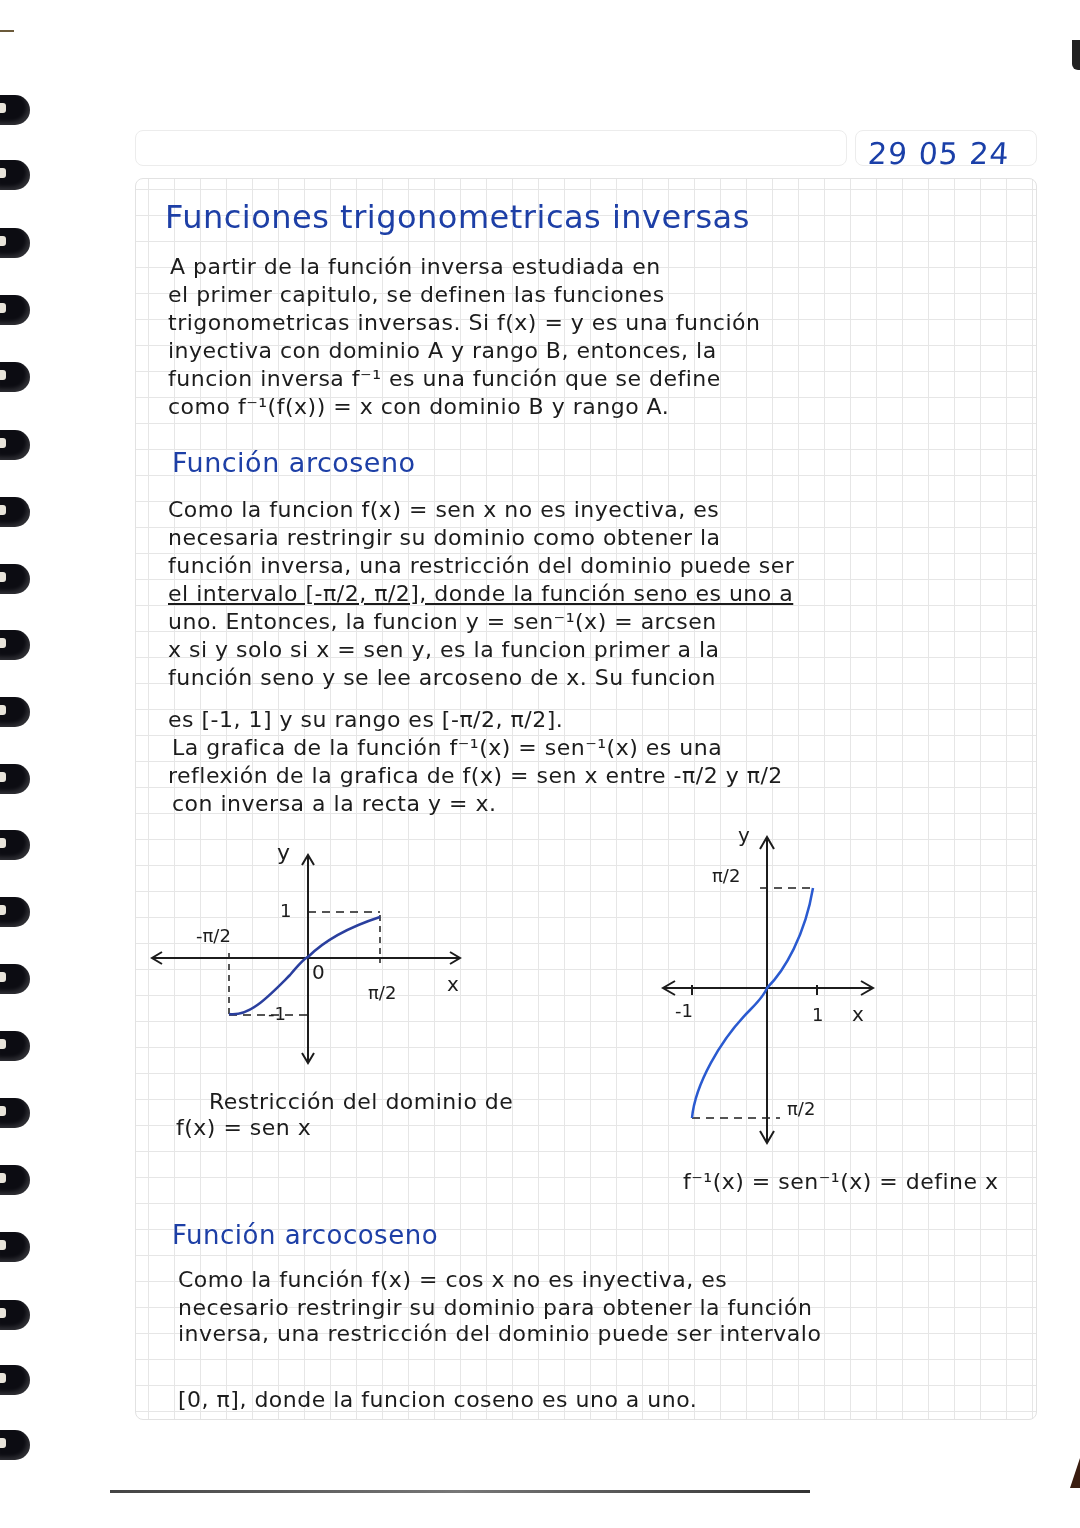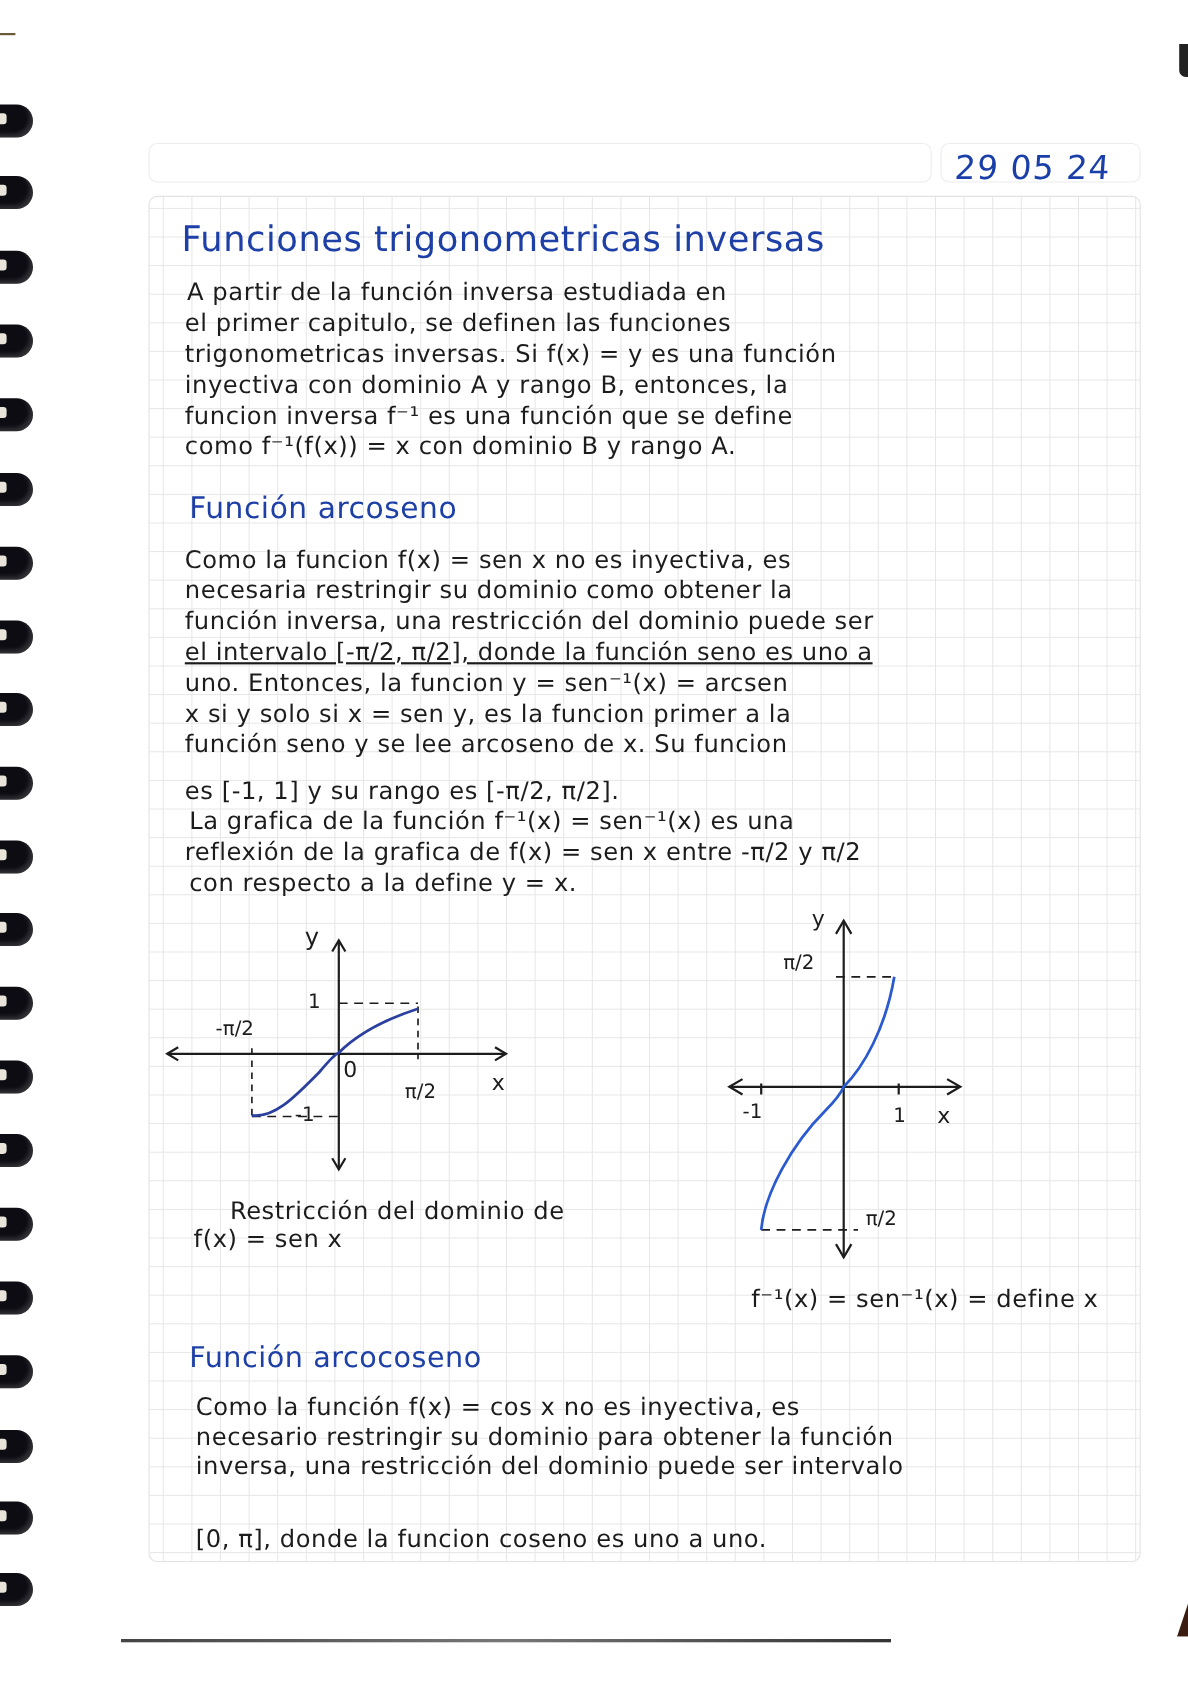--- a/index.html
+++ b/index.html
@@ -122,21 +122,21 @@
   <div class="hw p" style="left:168px; top:584px;text-decoration:underline;">el intervalo [-π/2, π/2], donde la función seno es uno a</div>
   <div class="hw p" style="left:168px; top:612px;">uno. Entonces, la funcion y = sen⁻¹(x) = arcsen</div>
   <div class="hw p" style="left:168px; top:640px;">x si y solo si x = sen y, es la funcion primer a la</div>
   <div class="hw p" style="left:168px; top:668px;">función seno y se lee arcoseno de x. Su funcion</div>
   <div class="hw p" style="left:168px; top:696px;margin-top:14px;">es [-1, 1] y su rango es [-π/2, π/2].</div>
 </div>
 
 <div>
   <div class="hw p" style="left:172px; top:738px;">La grafica de la función f⁻¹(x) = sen⁻¹(x) es una</div>
   <div class="hw p" style="left:168px; top:766px;">reflexión de la grafica de f(x) = sen x entre -π/2 y π/2</div>
-  <div class="hw p" style="left:172px; top:794px;">con respecto a la define y = x.</div>
+  <div class="hw p" style="left:172px; top:794px;">con inversa a la recta y = x.</div>
 </div>
 
 <div>
   <svg width="340" height="230" style="left:140px; top:835px;">
 
     <line x1="12" y1="123" x2="320" y2="123" stroke="#1c1c1c" stroke-width="2"></line>
     <polyline points="22,117 12,123 22,129" fill="none" stroke="#1c1c1c" stroke-width="2"></polyline>
     <polyline points="310,117 320,123 310,129" fill="none" stroke="#1c1c1c" stroke-width="2"></polyline>
 
     <line x1="168" y1="20" x2="168" y2="228" stroke="#1c1c1c" stroke-width="2"></line>

